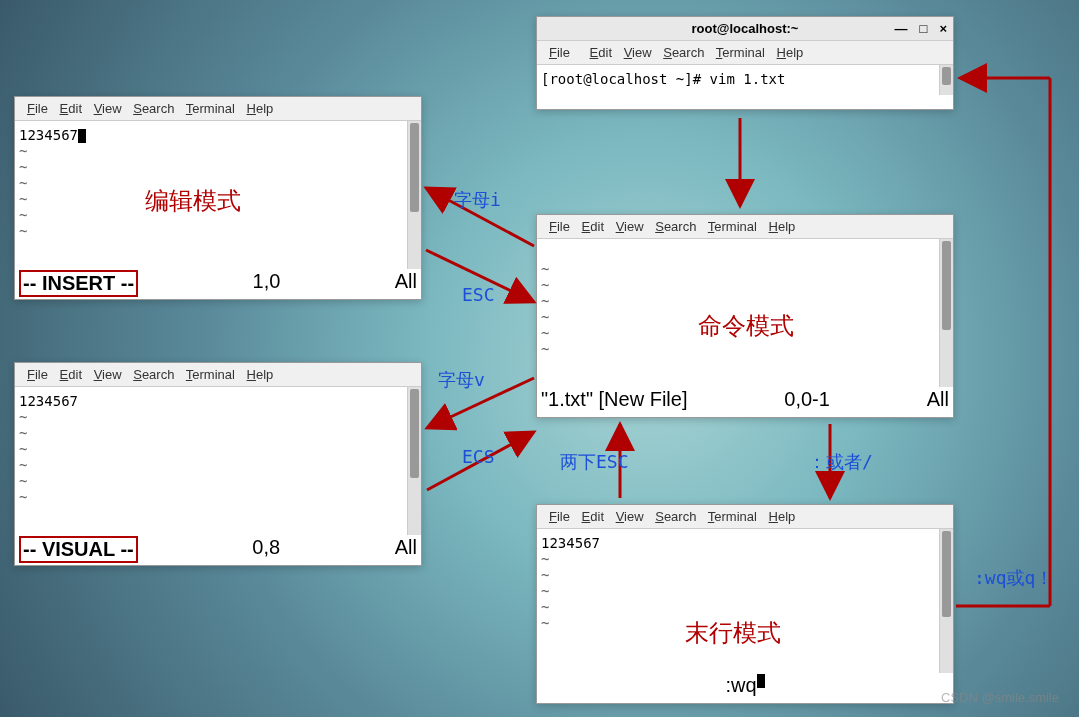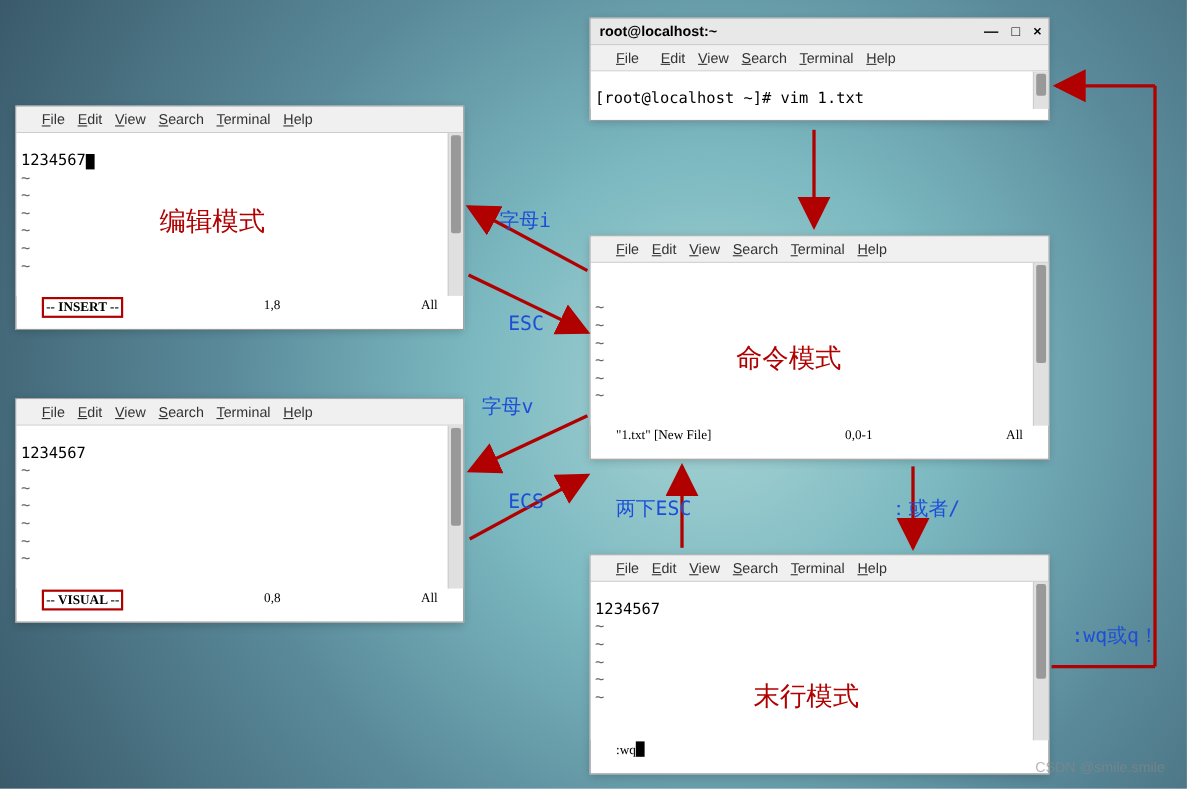--- a/index.html
+++ b/index.html
@@ -1,27 +1,27 @@
 <!DOCTYPE html>
 <html><head>
 <meta charset="utf-8">
 <style>
 *{margin:0;padding:0;box-sizing:border-box}
 body{width:1079px;height:717px;background:radial-gradient(circle at 60% 50%,#a8d5d5 0%,#7bb8c0 30%,#5a8a9a 60%,#3a5a6a 100%);position:relative;font-family:sans-serif;overflow:hidden}
 .win{position:absolute;background:#fff;border:1px solid #999;box-shadow:0 2px 8px rgba(0,0,0,.2)}
-.titlebar{background:#e8e8e8;border-bottom:1px solid #ccc;padding:4px 8px;display:flex;align-items:center;font-size:13px;font-weight:bold;position:relative}
+.titlebar{background:#e8e8e8;border-bottom:1px solid #ccc;padding:4px 8px;display:flex;align-items:center;justify-content:center;font-size:13px;font-weight:bold;position:relative}
 .titlebar .controls{position:absolute;right:6px;display:flex;gap:12px;font-size:13px}
-.menubar{background:#f0f0f0;border-bottom:1px solid #ccc;padding:4px 23px;font-size:13px;color:#333}
+.menubar{background:#f0f0f0;border-bottom:1px solid #ccc;padding:4px 12px;font-size:13px;color:#333}
 .menubar span{margin-right:8px;cursor:pointer}
 .menubar span u{text-decoration:underline}
-.content{padding:17px 4px;font-family:monospace;font-size:14px;background:#fff;position:relative;height:calc(100% - 30px)}
+.content{padding:6px 4px;font-family:monospace;font-size:14px;background:#fff;position:relative;height:calc(100% - 30px)}
 .content.tall{height:calc(100% - 54px)}
 .tilde{color:#666}
 .mode-label{position:absolute;color:#b00000;font-size:24px;font-family:Liberation Sans, sans-serif}
-.status{font-family:Liberation Serif, serif;font-size:12px;display:flex;justify-content:space-between;padding:1px 23px}
+.status{font-family:Liberation Sans, sans-serif;font-size:20px;display:flex;justify-content:space-between;padding:1px 4px}
 .status .mode{border:2px solid #b00000;padding:0 2px;font-weight:bold}
 .arrow-label{position:absolute;color:#1d4ed8;font-size:18px;font-family:"SimSun",monospace}
 .scrollbar{position:absolute;right:0;top:0;bottom:0;width:14px;background:#e0e0e0;border-left:1px solid #ccc}
 .scrollbar::before{content:"";position:absolute;top:2px;left:2px;right:2px;height:60%;background:#999;border-radius:2px}
 .cursor{background:#000;color:#000;display:inline-block;width:8px;height:14px;vertical-align:text-bottom}
 svg.arrows{position:absolute;top:0;left:0;width:1079px;height:717px;pointer-events:none}
 .watermark{position:absolute;bottom:12px;right:20px;color:#888;font-size:13px;opacity:.6}
 </style>
 </head>
 <body>
@@ -63,21 +63,21 @@
     <span class="tilde">~</span><br>
     <span class="tilde">~</span><br>
     <span class="tilde">~</span><br>
     <span class="tilde">~</span><br>
     <span class="tilde">~</span><br>
     <span class="tilde">~</span>
     <div class="scrollbar"></div>
   </div>
   <div class="status">
     <span class="mode">-- INSERT --</span>
-    <span>1,8</span>
+    <span>1,0</span>
     <span>All</span>
   </div>
   <div class="mode-label" style="left:130px;top:88px">编辑模式</div>
 </div>
 
 <div class="win" style="left:14px;top:362px;width:408px;height:204px">
   <div class="menubar">
     <span><u>F</u>ile</span>
     <span><u>E</u>dit</span>
     <span><u>V</u>iew</span>
@@ -119,42 +119,42 @@
     <span class="tilde">~</span><br>
     <span class="tilde">~</span><br>
     <span class="tilde">~</span>
     <div class="scrollbar"></div>
   </div>
   <div class="status">
     <span>"1.txt" [New File]</span>
     <span>0,0-1</span>
     <span>All</span>
   </div>
-  <div class="mode-label" style="left:132px;top:95px">命令模式</div>
+  <div class="mode-label" style="left:161px;top:95px">命令模式</div>
 </div>
 
 <div class="win" style="left:536px;top:504px;width:418px;height:200px">
   <div class="menubar">
     <span><u>F</u>ile</span>
     <span><u>E</u>dit</span>
     <span><u>V</u>iew</span>
     <span><u>S</u>earch</span>
     <span><u>T</u>erminal</span>
     <span><u>H</u>elp</span>
   </div>
   <div class="content tall">
     <span>1234567</span><br>
     <span class="tilde">~</span><br>
     <span class="tilde">~</span><br>
     <span class="tilde">~</span><br>
     <span class="tilde">~</span><br>
     <span class="tilde">~</span>
     <div class="scrollbar"></div>
   </div>
-  <div class="status" style="justify-content:flex-start">
+  <div class="status" style="justify-content:center">
     <span>:wq</span>
       <span class="cursor"></span>
   </div>
   <div class="mode-label" style="left:148px;top:112px">末行模式</div>
 </div>
 
 <svg class="arrows">
   <defs>
     <marker id="ah" markerWidth="12" markerHeight="12" refX="9" refY="5" orient="auto">
       <path d="M0,0 L10,5 L0,10 Z" fill="#b00000"></path>
@@ -172,19 +172,19 @@
   <line x1="620" y1="498" x2="620" y2="424" stroke="#b00000" stroke-width="3" marker-end="url(#ah)"></line>
   <line x1="830" y1="424" x2="830" y2="498" stroke="#b00000" stroke-width="3" marker-end="url(#ah)"></line>
 
   <line x1="956" y1="606" x2="1050" y2="606" stroke="#b00000" stroke-width="3"></line>
   <line x1="1050" y1="606" x2="1050" y2="78" stroke="#b00000" stroke-width="3"></line>
   <line x1="1050" y1="78" x2="960" y2="78" stroke="#b00000" stroke-width="3" marker-end="url(#ah)"></line>
 </svg>
 
 <div class="arrow-label" style="left:454px;top:188px">字母i</div>
 <div class="arrow-label" style="left:462px;top:284px">ESC</div>
-<div class="arrow-label" style="left:438px;top:357px">字母v</div>
+<div class="arrow-label" style="left:438px;top:368px">字母v</div>
 <div class="arrow-label" style="left:462px;top:446px">ECS</div>
 <div class="arrow-label" style="left:560px;top:450px">两下ESC</div>
 <div class="arrow-label" style="left:808px;top:450px">：或者/</div>
 <div class="arrow-label" style="left:974px;top:566px">:wq或q！</div>
 
 <div class="watermark">CSDN @smile.smile</div>
 
 </body></html>

